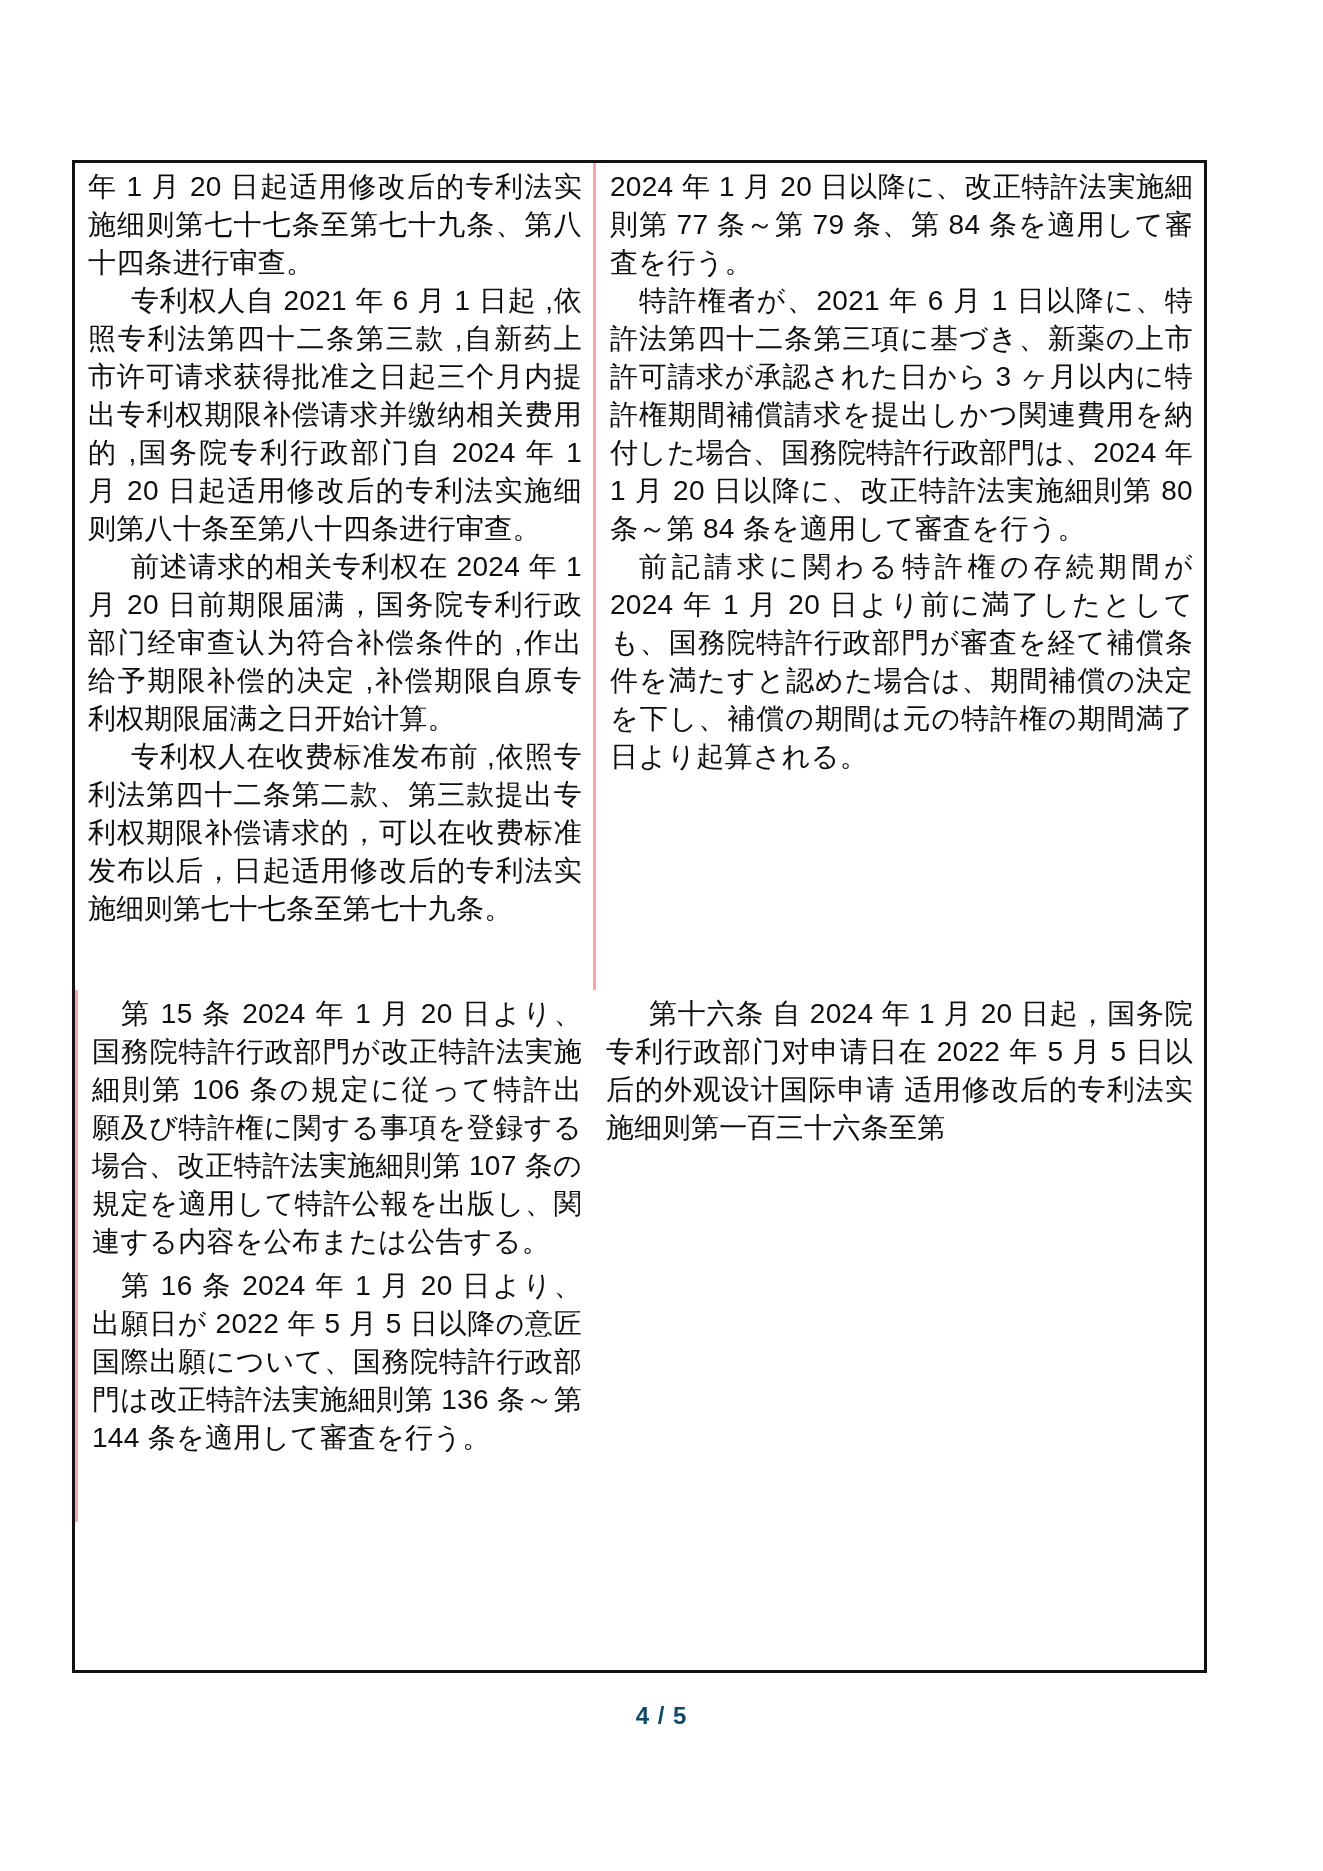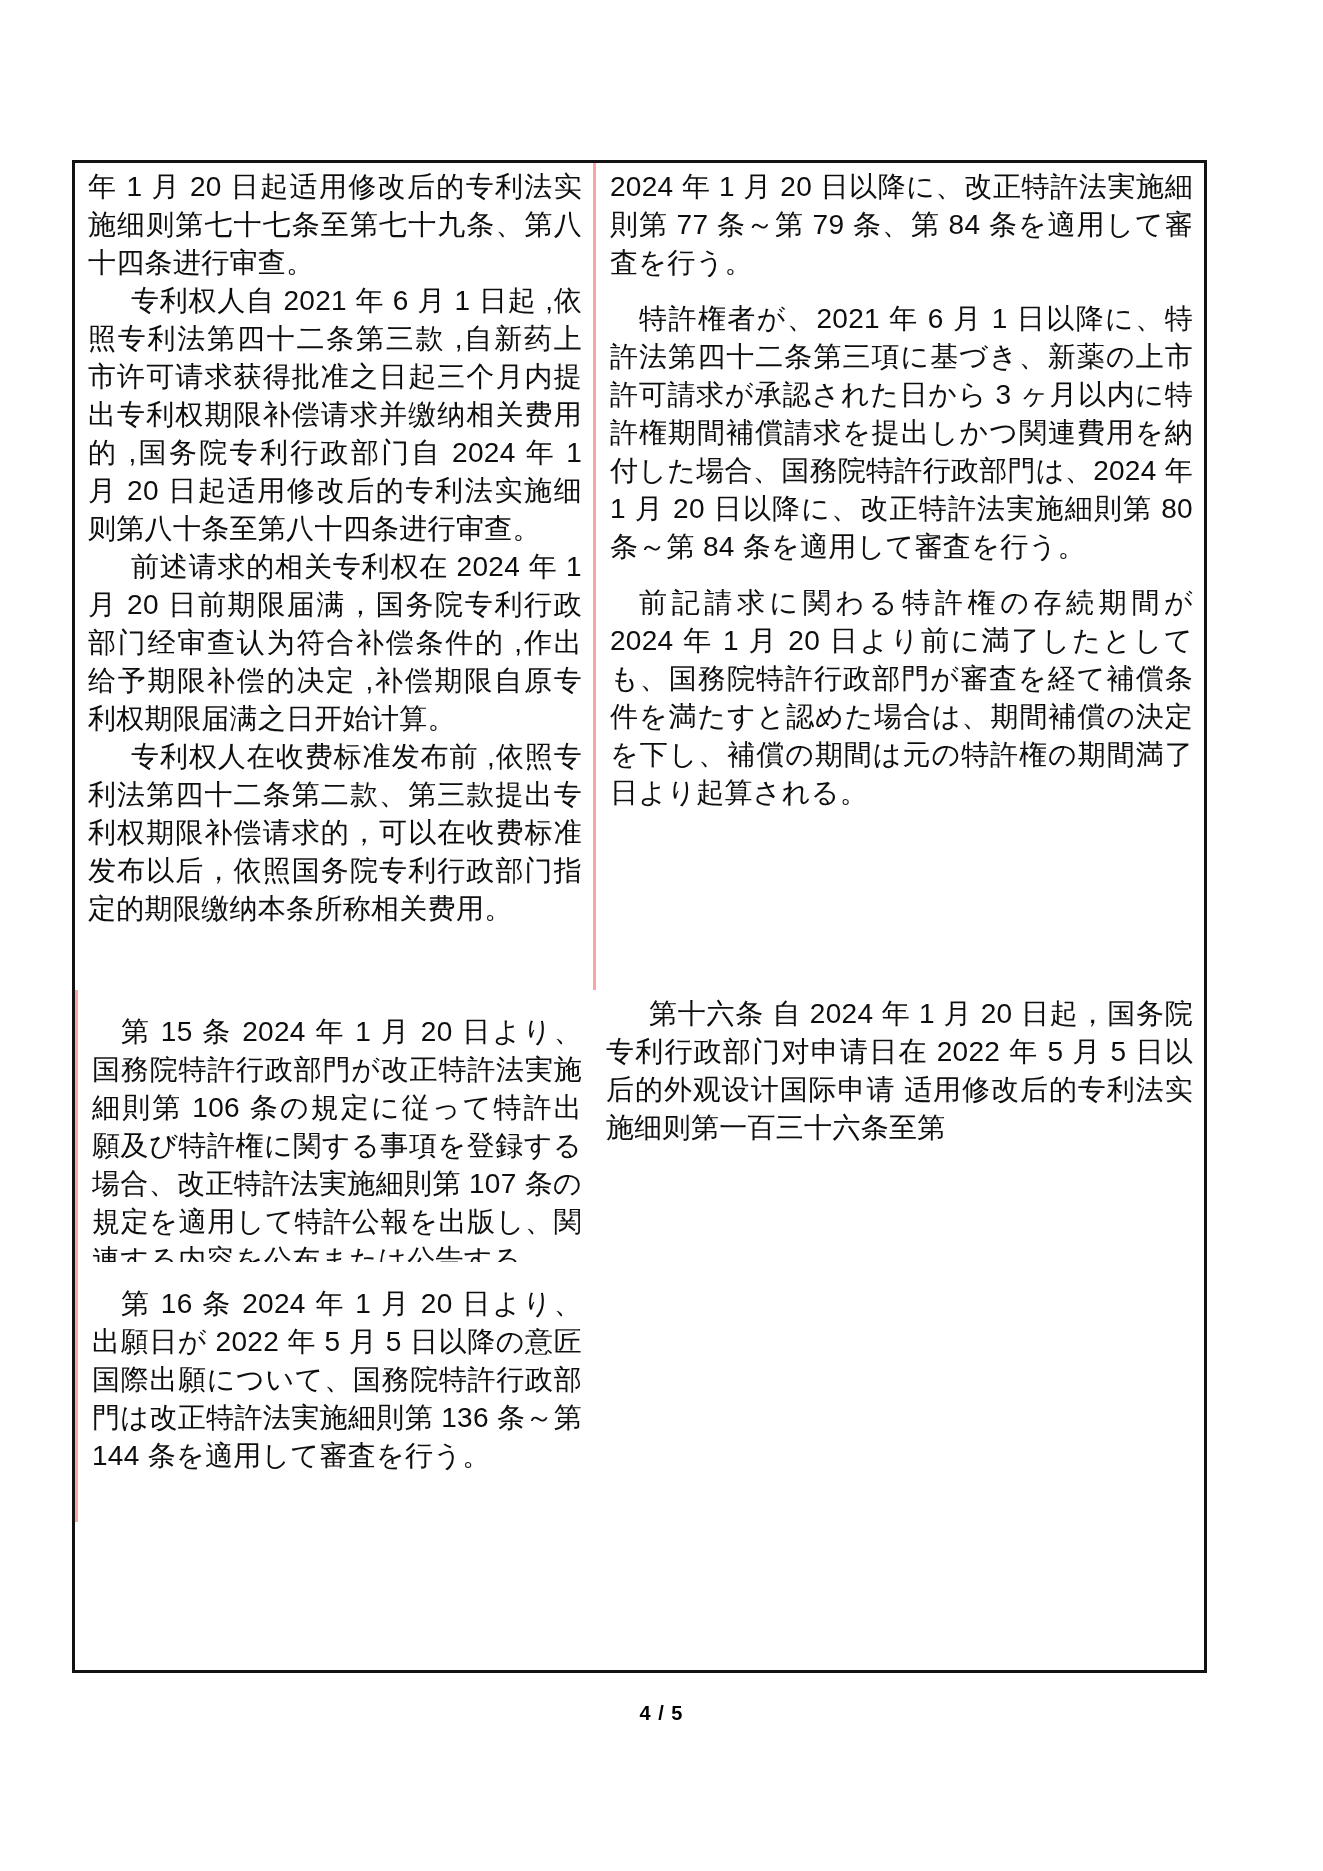--- a/index.html
+++ b/index.html
@@ -30,45 +30,45 @@
     overflow: hidden;
     font-size: 28px;
     line-height: 38px;
     text-align: justify;
     letter-spacing: 0.3px;
   }
   .cell.left  { padding: 5px 11px 0 13px; }
   .cell.right { border-left: 3px solid #fca5a5; padding: 5px 11px 0 14px; }
   .cell p { margin: 0; }
   .cell.left  p.indent { text-indent: 43px; }
-  .cell.right p.indent { text-indent: 29px; margin-top: 18px; }
+  .cell.right p.indent { text-indent: 29px; }
   .footer {
     position: absolute;
     left: 0;
     top: 1702px;
     width: 1323px;
     text-align: center;
-    font-size: 20px;
+    font-size: 24px;
     font-weight: bold;
-    color: #000000;
+    color: #0c4a6e;
     letter-spacing: 1px;
   }
 </style>
 </head>
 <body>
 
 <div class="page">
 
   <div class="sheet-table">
 
     <div class="cell left row1">
       <p>年 1 月 20 日起适用修改后的专利法实施细则第七十七条至第七十九条、第八十四条进行审查。</p>
       <p class="indent">专利权人自 2021 年 6 月 1 日起 ,依照专利法第四十二条第三款 ,自新药上市许可请求获得批准之日起三个月内提出专利权期限补偿请求并缴纳相关费用的 ,国务院专利行政部门自 2024 年 1 月 20 日起适用修改后的专利法实施细则第八十条至第八十四条进行审查。</p>
       <p class="indent">前述请求的相关专利权在 2024 年 1 月 20 日前期限届满，国务院专利行政部门经审查认为符合补偿条件的 ,作出给予期限补偿的决定 ,补偿期限自原专利权期限届满之日开始计算。</p>
-      <p class="indent">专利权人在收费标准发布前 ,依照专利法第四十二条第二款、第三款提出专利权期限补偿请求的，可以在收费标准发布以后，依照国务院专利行政部门指定的期限缴纳本条所称相关费用。</p>
+      <p class="indent">专利权人在收费标准发布前 ,依照专利法第四十二条第二款、第三款提出专利权期限补偿请求的，可以在收费标准发布以后，日起适用修改后的专利法实施细则第七十七条至第七十九条。</p>
     </div>
     <div class="cell right row1">
       <p>2024 年 1 月 20 日以降に、改正特許法実施細則第 77 条～第 79 条、第 84 条を適用して審査を行う。</p>
       <p class="indent">特許権者が、2021 年 6 月 1 日以降に、特許法第四十二条第三項に基づき、新薬の上市許可請求が承認された日から 3 ヶ月以内に特許権期間補償請求を提出しかつ関連費用を納付した場合、国務院特許行政部門は、2024 年 1 月 20 日以降に、改正特許法実施細則第 80 条～第 84 条を適用して審査を行う。</p>
       <p class="indent">前記請求に関わる特許権の存続期間が 2024 年 1 月 20 日より前に満了したとしても、国務院特許行政部門が審査を経て補償条件を満たすと認めた場合は、期間補償の決定を下し、補償の期間は元の特許権の期間満了日より起算される。</p>
     </div>
 
 
     <div class="cell right row3">
       <p class="indent">第 15 条  2024 年 1 月 20 日より、国務院特許行政部門が改正特許法実施細則第 106 条の規定に従って特許出願及び特許権に関する事項を登録する場合、改正特許法実施細則第 107 条の規定を適用して特許公報を出版し、関連する内容を公布または公告する。</p>

